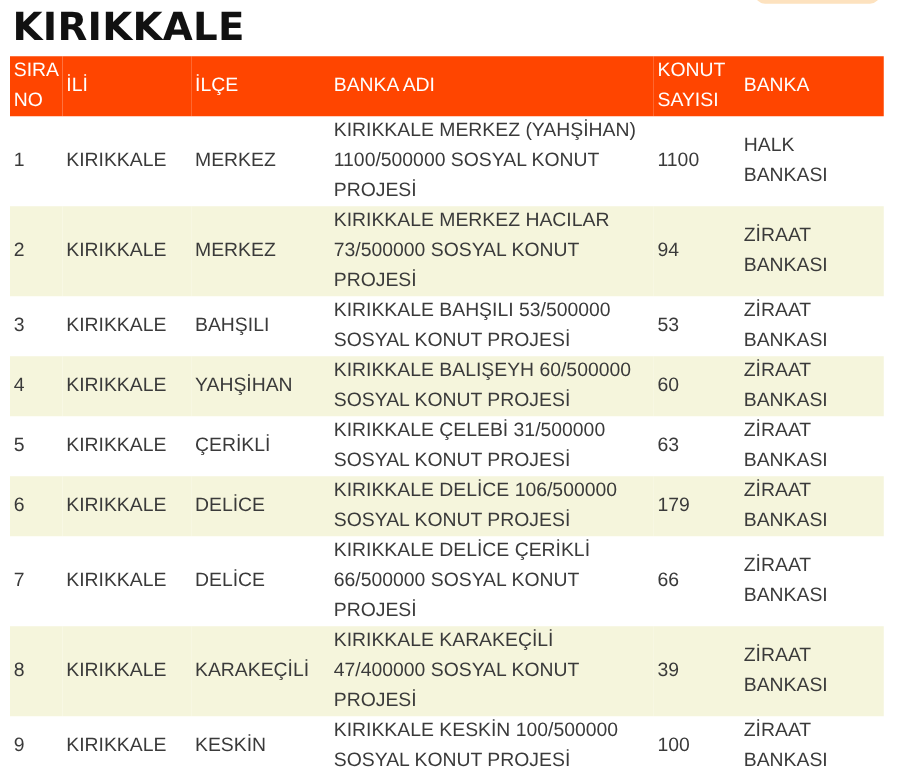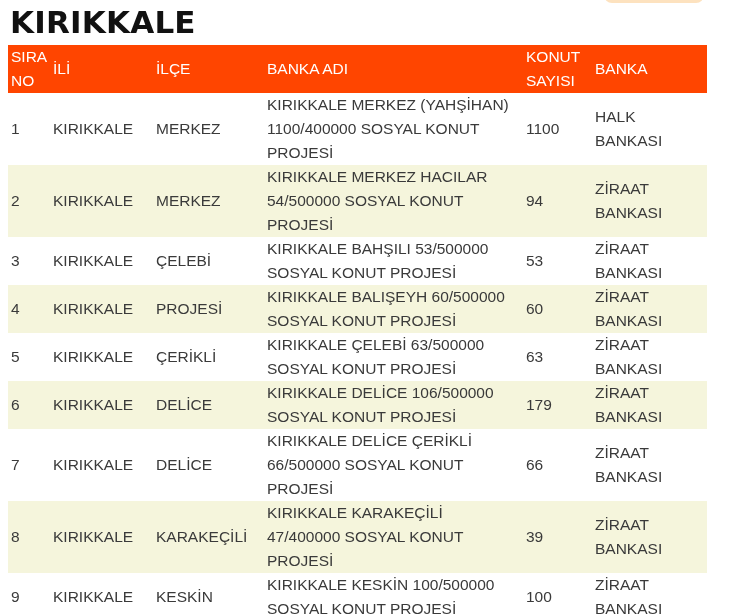--- a/index.html
+++ b/index.html
@@ -45,53 +45,53 @@
       <th>BANKA ADI</th>
       <th>KONUT SAYISI</th>
       <th>BANKA</th>
     </tr>
   </thead>
   <tbody>
     <tr class="odd" style="height:72px">
       <td>1</td>
       <td>KIRIKKALE</td>
       <td>MERKEZ</td>
-      <td>KIRIKKALE MERKEZ (YAHŞİHAN) 1100/400000 SOSYAL KONUT PROJESİ</td>
+      <td>KIRIKKALE MERKEZ (YAHŞİHAN) 1100/500000 SOSYAL KONUT PROJESİ</td>
       <td>1100</td>
       <td>HALK BANKASI</td>
     </tr>
     <tr class="even" style="height:72px">
       <td>2</td>
       <td>KIRIKKALE</td>
       <td>MERKEZ</td>
-      <td>KIRIKKALE MERKEZ HACILAR 54/500000 SOSYAL KONUT PROJESİ</td>
+      <td>KIRIKKALE MERKEZ HACILAR 73/500000 SOSYAL KONUT PROJESİ</td>
       <td>94</td>
       <td>ZİRAAT BANKASI</td>
     </tr>
     <tr class="odd" style="height:48px">
       <td>3</td>
       <td>KIRIKKALE</td>
-      <td>ÇELEBİ</td>
+      <td>BAHŞILI</td>
       <td>KIRIKKALE BAHŞILI 53/500000 SOSYAL KONUT PROJESİ</td>
       <td>53</td>
       <td>ZİRAAT BANKASI</td>
     </tr>
     <tr class="even" style="height:48px">
       <td>4</td>
       <td>KIRIKKALE</td>
-      <td>PROJESİ</td>
+      <td>YAHŞİHAN</td>
       <td>KIRIKKALE BALIŞEYH 60/500000 SOSYAL KONUT PROJESİ</td>
       <td>60</td>
       <td>ZİRAAT BANKASI</td>
     </tr>
     <tr class="odd" style="height:48px">
       <td>5</td>
       <td>KIRIKKALE</td>
       <td>ÇERİKLİ</td>
-      <td>KIRIKKALE ÇELEBİ 63/500000 SOSYAL KONUT PROJESİ</td>
+      <td>KIRIKKALE ÇELEBİ 31/500000 SOSYAL KONUT PROJESİ</td>
       <td>63</td>
       <td>ZİRAAT BANKASI</td>
     </tr>
     <tr class="even" style="height:48px">
       <td>6</td>
       <td>KIRIKKALE</td>
       <td>DELİCE</td>
       <td>KIRIKKALE DELİCE 106/500000 SOSYAL KONUT PROJESİ</td>
       <td>179</td>
       <td>ZİRAAT BANKASI</td>

